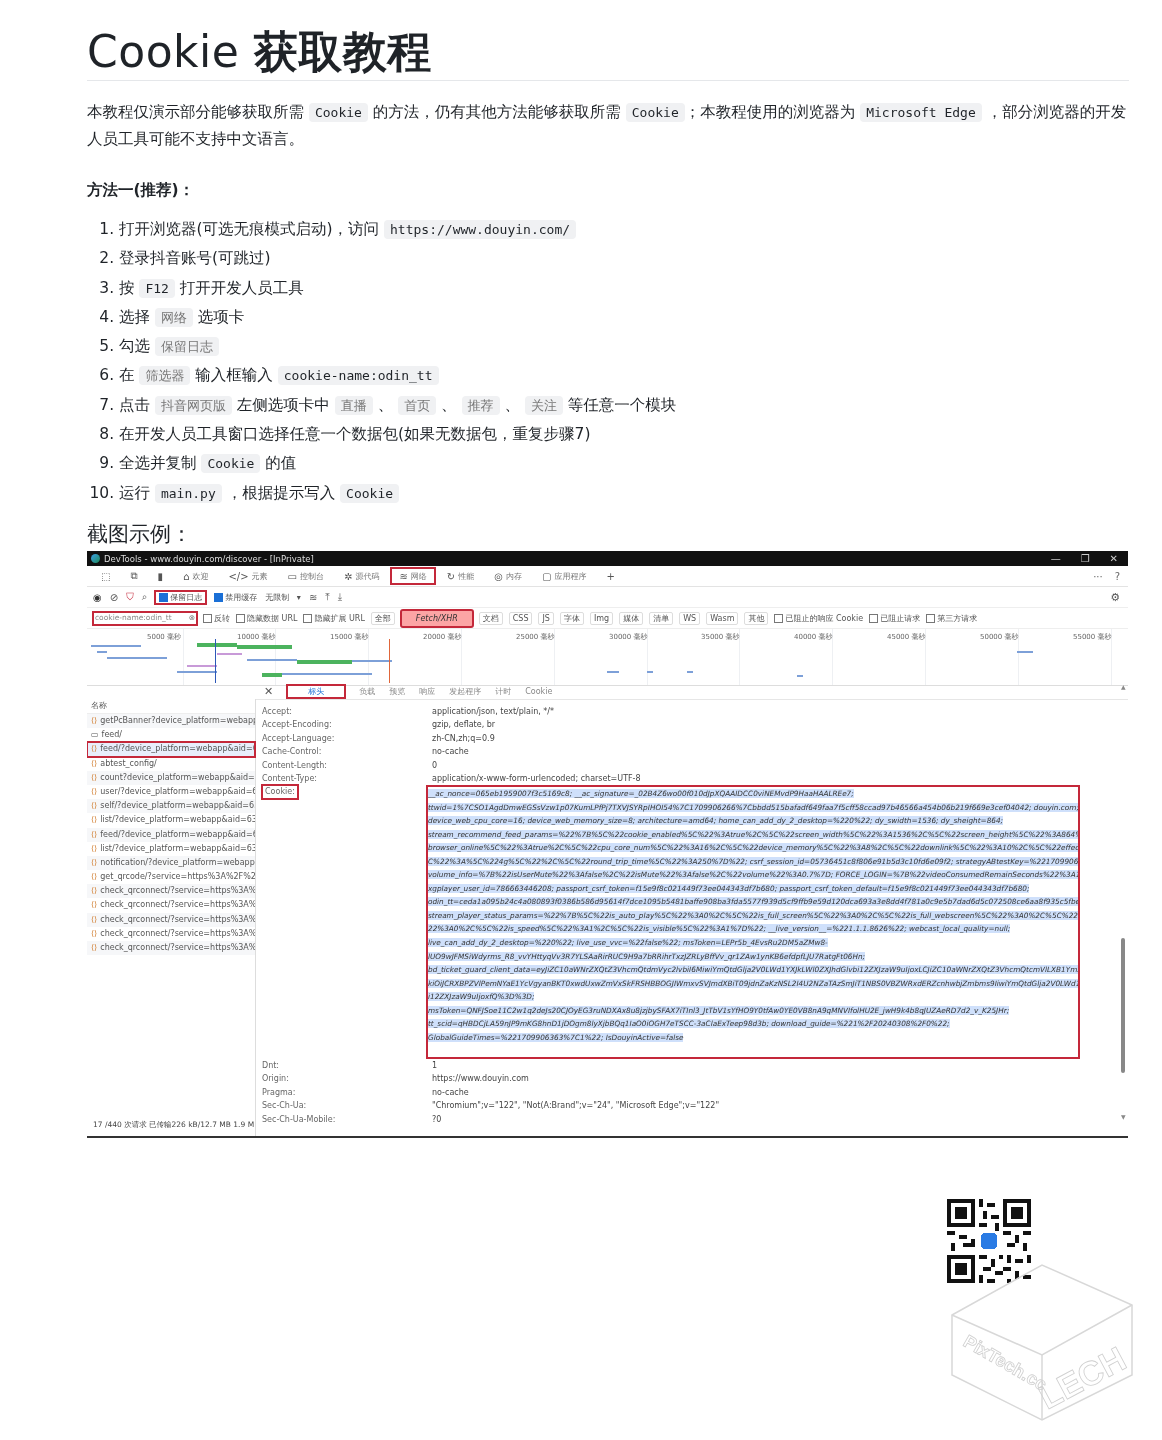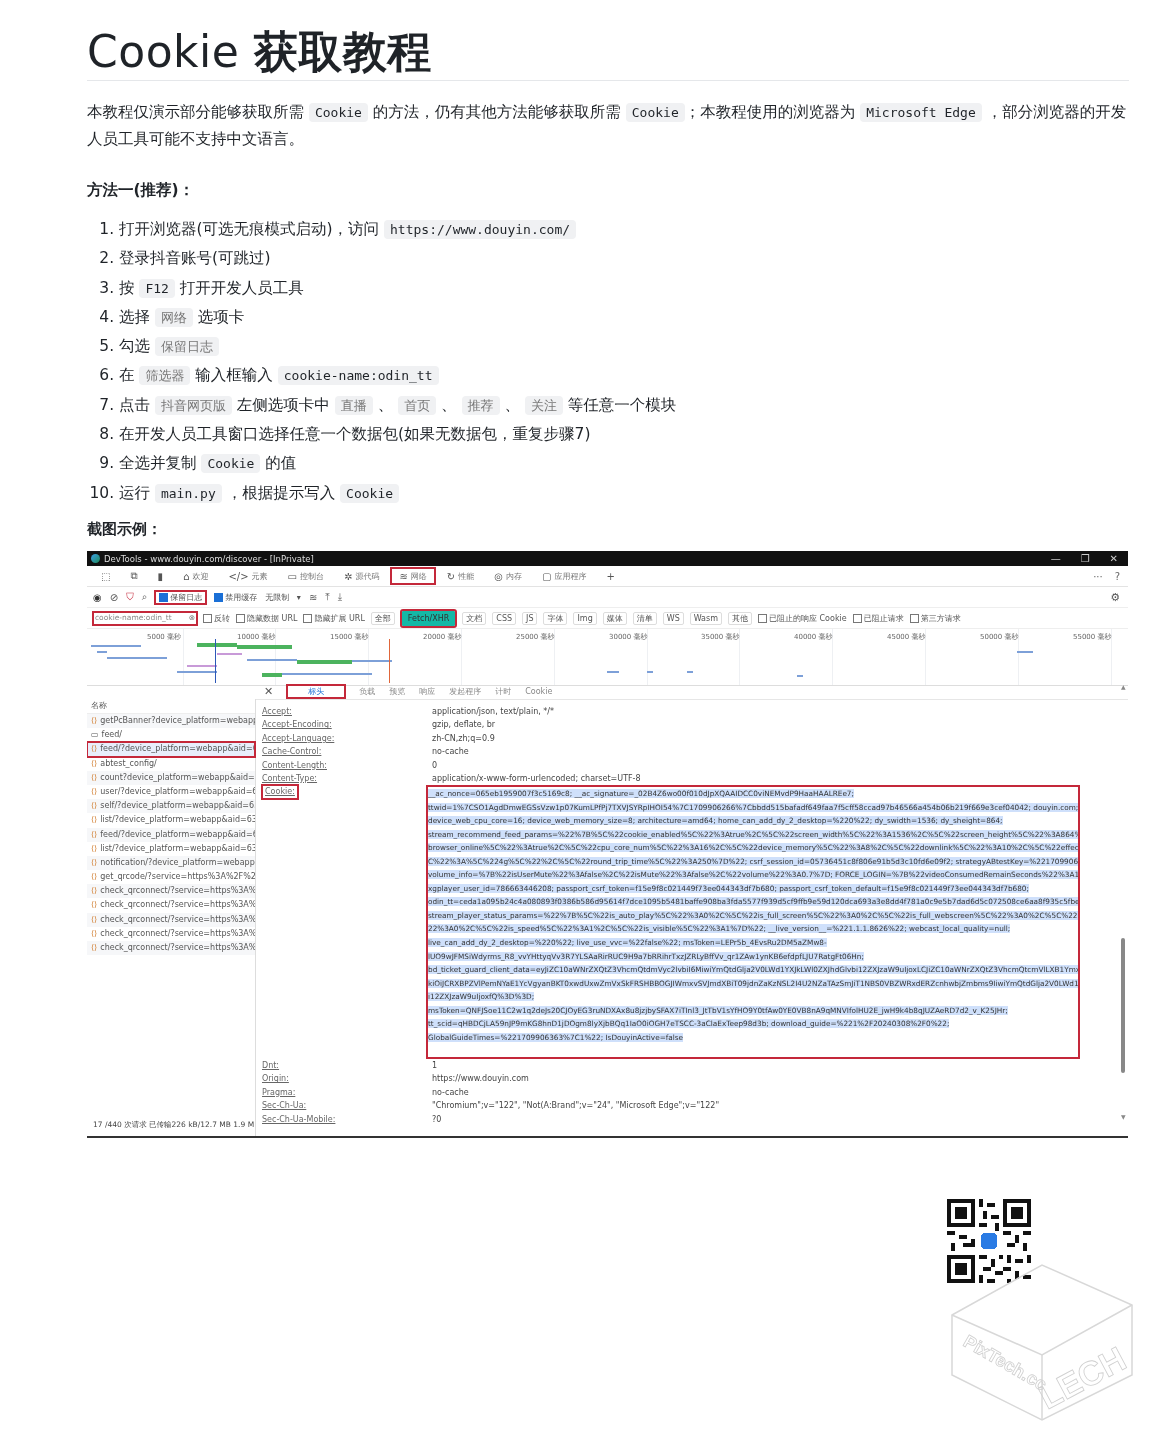--- a/index.html
+++ b/index.html
@@ -7,21 +7,21 @@
   .doc{position:absolute;left:87px;top:28px;width:1042px;}
   .title{font-size:44px;font-weight:normal;margin:0;line-height:48px;letter-spacing:0.5px;}
   .title b{font-weight:bold;}
   .hr{height:1px;background:#e5e7ea;margin:4px 0 18px 0;}
   .para{font-size:15.5px;line-height:26px;margin:0;}
   code{font-family:"DejaVu Sans Mono","Liberation Mono",monospace;font-size:13px;background:#f0f1f3;border-radius:4px;padding:2px 6px;color:#1f2328;}
   code.cn{font-family:"DejaVu Serif","Liberation Serif",serif;color:#777;font-size:13px;}
   .h3{font-size:15.5px;font-weight:bold;margin:28px 0 14px 0;}
   ol{margin:0;padding-left:32px;}
   ol li{font-size:15.5px;line-height:29.3px;}
-  .h3b{font-size:15px;font-weight:bold;margin:12px 0 0 0;}
+  .h3b{font-size:21px;font-weight:normal;margin:12px 0 0 0;}
 
   
   .dt{position:absolute;left:87px;top:551px;width:1041px;height:585px;background:#fff;border-bottom:2px solid #333;font-family:"DejaVu Sans","Liberation Sans",sans-serif;font-size:8px;color:#555;overflow:hidden;}
   .dt-title{height:15px;background:#111;color:#ddd;display:flex;align-items:center;font-size:8.5px;padding-left:4px;}
   .dt-title .edge{width:9px;height:9px;border-radius:50%;background:linear-gradient(135deg,#3aa0e8,#1e8a5a);margin-right:4px;}
   .dt-title .wc{margin-left:auto;display:flex;gap:20px;padding-right:10px;color:#ccc;font-size:10px;}
   .dt-tabs{height:20px;display:flex;align-items:center;border-bottom:1px solid #e3e3e3;padding-left:6px;gap:4px;}
   .dt-tab{display:flex;align-items:center;gap:3px;padding:0 8px;height:16px;color:#777;white-space:nowrap;}
   .dt-tab .ic{font-size:10px;color:#555;}
   .hl{outline:2px solid #c4283a;outline-offset:-1px;}
@@ -42,24 +42,24 @@
   .lh{height:14px;line-height:14px;padding-left:4px;color:#555;border-bottom:1px solid #eee;}
   .li{height:14.2px;line-height:14.2px;padding-left:4px;color:#555;white-space:nowrap;overflow:hidden;}
   .li:nth-child(odd){background:#f6f7f9;}
   .li .ic{color:#d07a2a;margin-right:3px;}
   .status{position:absolute;bottom:6px;left:6px;color:#444;font-size:7.5px;white-space:nowrap;}
   .right-pane{position:absolute;left:169px;top:0;right:0;bottom:0;}
   .rtabs{height:16px;display:flex;align-items:center;gap:14px;padding-left:8px;border-bottom:1px solid #e6e6e6;color:#888;}
   .rtabs .x{font-size:11px;color:#555;}
   .hdr{position:absolute;left:6px;right:0;}
   .hrow{position:relative;height:13.4px;line-height:13.4px;white-space:nowrap;}
-  .hrow .k{position:absolute;left:0;color:#666;text-decoration:underline;}
+  .hrow .k{position:absolute;left:0;color:#666;}
   .hrow .v{position:absolute;left:170px;color:#444;}
   .cookie-box{position:absolute;left:170px;top:93px;width:650px;height:270px;border:2px solid #c4283a;}
-  .cookie-line{height:13.55px;line-height:13.55px;white-space:nowrap;overflow:hidden;font-size:7.3px;color:#333;}
+  .cookie-line{height:13.55px;line-height:13.55px;white-space:nowrap;overflow:hidden;font-size:7.3px;color:#333;font-style:italic;}
   .cookie-line span{background:#cfe0fb;}
   .scroll{position:absolute;right:2px;top:154px;width:5px;height:390px;}
   .scroll .thumb{position:absolute;top:255px;width:4px;height:135px;background:#888;border-radius:2px;}
   .scroll .up{position:absolute;top:0;font-size:6px;color:#888;}
   .qr{position:absolute;left:947px;top:1199px;width:84px;height:84px;}
   .wm{position:absolute;left:942px;top:1225px;width:200px;height:200px;}
 </style>
 </head>
 <body>
 
@@ -162,21 +162,21 @@
     <span style="font-size:10px;">⤓</span>
     <span style="margin-left:auto;padding-right:8px;font-size:11px;">⚙</span>
   </div>
 
   <div class="dt-row" style="gap:6px;">
     <span class="filter-in hl"><span>cookie-name:odin_tt</span><span style="position:absolute;right:2px;color:#777;">⊗</span></span>
     <span><span class="cb"></span><span>反转</span></span>
     <span><span class="cb"></span><span>隐藏数据 URL</span></span>
     <span><span class="cb"></span><span>隐藏扩展 URL</span></span>
     <span class="pill">全部</span>
-    <span class="pill hl" style="padding:2px 6px;background:#14b8a6;color:#333;">Fetch/XHR</span>
+    <span class="pill hl" style="padding:2px 14px;background:#fca5a5;color:#333;font-style:italic;">Fetch/XHR</span>
     <span class="pill">文档</span>
     <span class="pill">CSS</span>
     <span class="pill">JS</span>
     <span class="pill">字体</span>
     <span class="pill">Img</span>
     <span class="pill">媒体</span>
     <span class="pill">清单</span>
     <span class="pill">WS</span>
     <span class="pill">Wasm</span>
     <span class="pill">其他</span>

